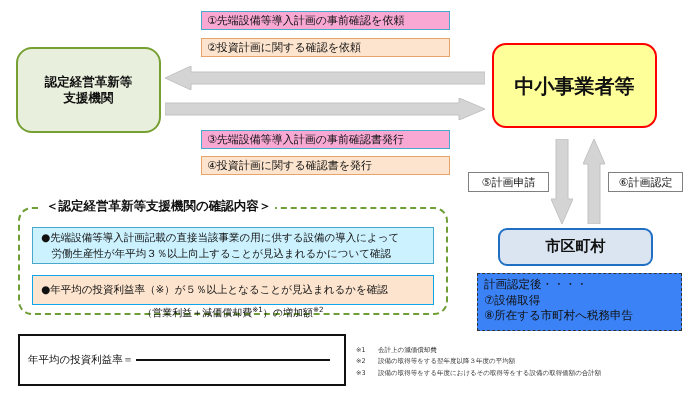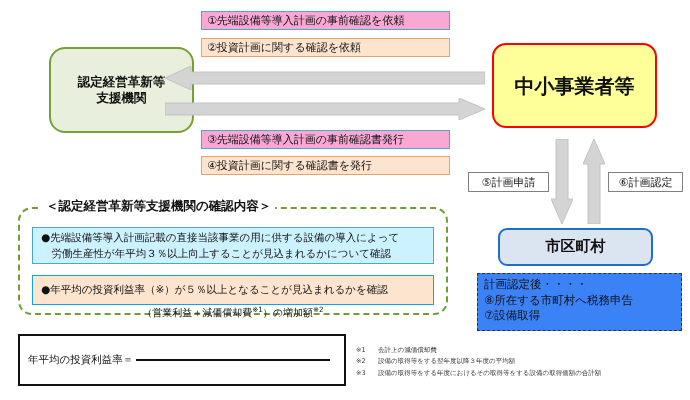--- a/index.html
+++ b/index.html
@@ -28,21 +28,20 @@
     box-sizing: border-box;
   }
   #support-org-box {
     left: 16px; top: 47px;
     width: 145px; height: 86px;
     background: #e8efdc;
     border: 2.5px solid #77a033;
     border-radius: 16px;
     font-size: 12.5px;
     color: #111;
-    margin-left: 33px;
   }
   #sme-box {
     left: 492px; top: 43px;
     width: 165px; height: 85px;
     background: #ffff99;
     border: 2.5px solid #ff0000;
     border-radius: 14px;
     font-size: 20px;
     color: #111;
   }
@@ -289,22 +288,22 @@
       <div>　労働生産性が年平均３％以上向上することが見込まれるかについて確認</div>
     </div>
   </div>
 
   <div class="confirm-item" id="confirm-item-2">
     <span>●年平均の投資利益率（※）が５％以上となることが見込まれるかを確認</span>
   </div>
 
   <div id="post-approval-note">
     <div>計画認定後・・・・</div>
+    <div>⑦設備取得</div>
     <div>⑧所在する市町村へ税務申告</div>
-    <div>⑦設備取得</div>
   </div>
 
   <div id="formula-box">
     <span id="formula-lhs">年平均の投資利益率＝</span>
     <span id="formula-fraction">
       <span id="formula-numerator"><span>（営業利益＋減価償却費</span><sup class="ref">※1</sup><span>）の増加額</span><sup class="ref">※2</sup></span>
       <span id="formula-bar"></span>
       <span id="formula-denominator"><span>設備投資額</span><sup class="ref">※3</sup></span>
     </span>
   </div>

